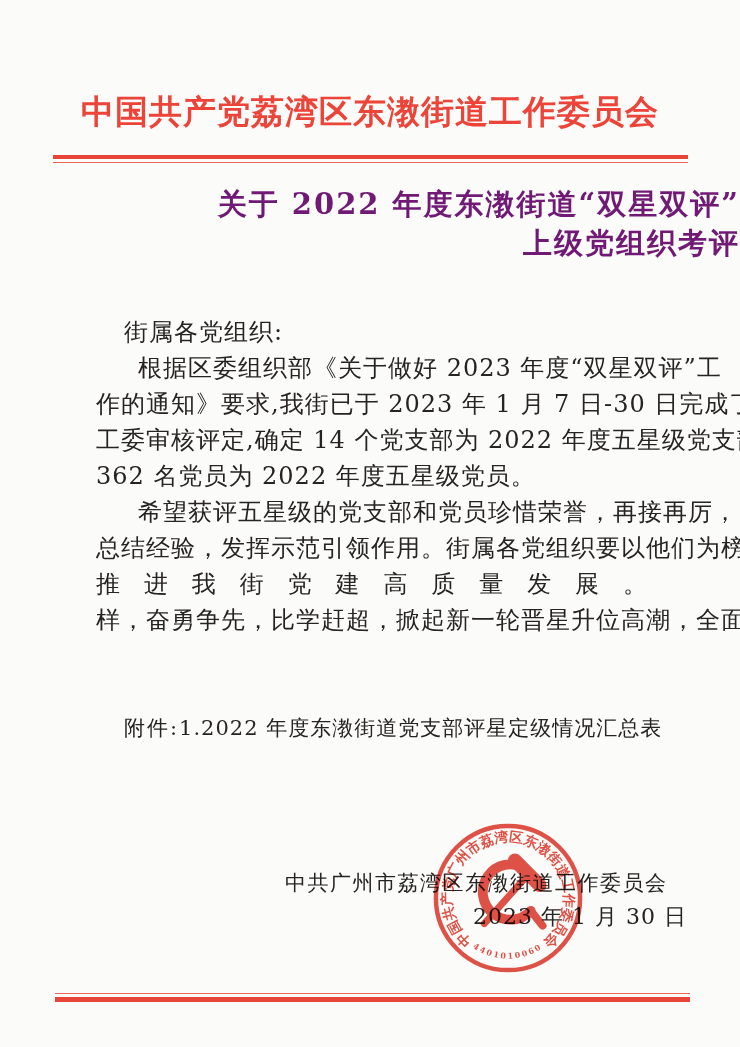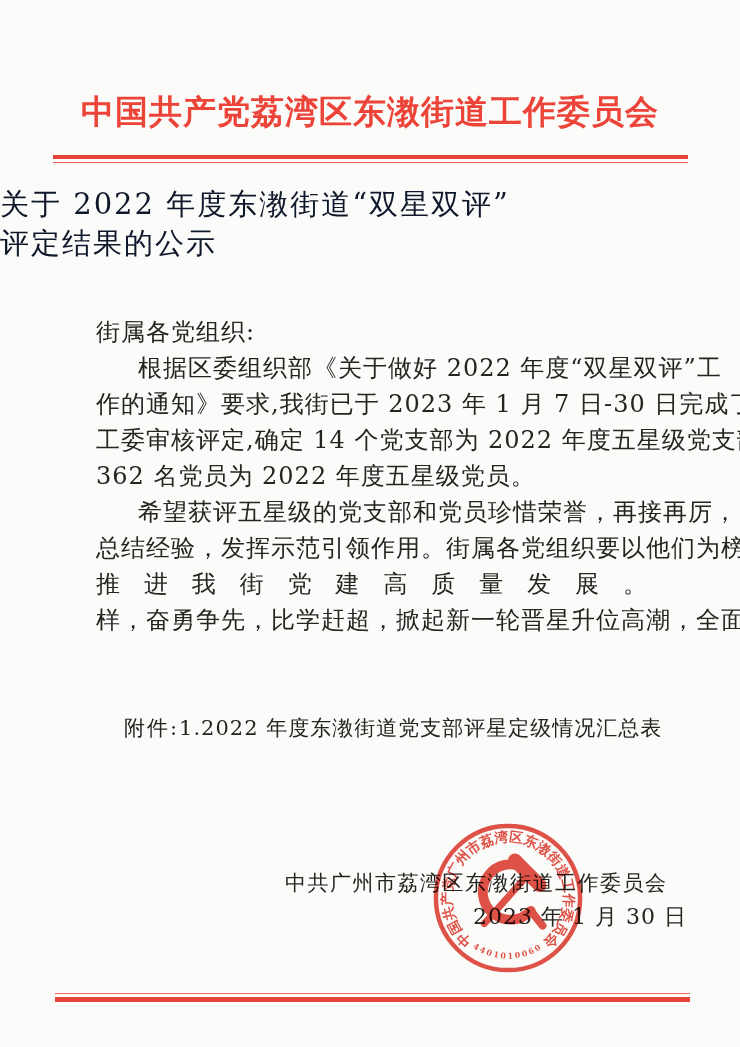--- a/index.html
+++ b/index.html
@@ -18,29 +18,29 @@
     text-align:center; font-size:33px; font-weight:bold;
     color:var(--accent-red); letter-spacing:1px; white-space:nowrap;
   }
   .rule{position:absolute; left:53px; width:635px; background:var(--rule-red);}
   .rule-top-thick{top:155px; height:4px;}
   .rule-top-thin{top:161.5px; height:1.5px; background:var(--rule-red-light);}
   .rule-bottom-thin{top:992.5px; left:55px; height:1.5px; background:var(--rule-red-light);}
   .rule-bottom-thick{top:997px; left:55px; height:4.5px;}
   .doc-title{
     position:absolute; top:185px; left:0; width:740px;
-    text-align:left; font-weight:normal; font-size:29px; line-height:39px;
-    letter-spacing:2px; color:#0f172a;
+    text-align:right; font-weight:bold; font-size:29px; line-height:39px;
+    letter-spacing:2px; color:#701a75;
   }
   .bodytext{
     position:absolute; top:314px; left:96px; width:552px;
     font-size:24px; line-height:36px; letter-spacing:1px; color:var(--ink);
   }
   .bodytext div{white-space:nowrap; text-align:justify; text-align-last:justify;}
-  .bodytext .salutation{text-align-last:left;}
+  .bodytext .salutation{text-align-last:left;margin-left:28px;}
   .para > div:first-child{text-indent:42px;}
   .para > div:last-child{text-align-last:left;}
   .attachments{
     position:absolute; top:708px; left:96px; width:560px;
     font-size:21px; line-height:41px; letter-spacing:1px;
   }
   .att-row{display:flex; white-space:nowrap;margin-left:28px;}
   .att-label{width:78px; letter-spacing:2px;}
   .sig-org{
     position:absolute; top:869px; left:285px;
@@ -61,27 +61,27 @@
 
 <div class="page">
 
   <div class="org-header">中国共产党荔湾区东漖街道工作委员会</div>
 
   <div class="rule rule-top-thick"></div>
   <div class="rule rule-top-thin"></div>
 
   <div class="doc-title">
     <div>关于 2022 年度东漖街道“双星双评”</div>
-    <div>评定结果的公示</div>
+    <div>上级党组织考评</div>
   </div>
 
   <div class="bodytext">
     <div class="salutation">街属各党组织:</div>
     <div class="para">
-        <div>根据区委组织部《关于做好 2022 年度“双星双评”工</div>
+        <div>根据区委组织部《关于做好 2023 年度“双星双评”工</div>
         <div>作的通知》要求,我街已于 2023 年 1 月 7 日-30 日完成了“双</div>
         <div>工委审核评定,确定 14 个党支部为 2022 年度五星级党支部，</div>
         <div>362 名党员为 2022 年度五星级党员。</div>
       </div>
     <div class="para">
         <div>希望获评五星级的党支部和党员珍惜荣誉，再接再厉，</div>
         <div>总结经验，发挥示范引领作用。街属各党组织要以他们为榜</div>
         <div>推进我街党建高质量发展。</div>
         <div>样，奋勇争先，比学赶超，掀起新一轮晋星升位高潮，全面</div>
       </div>

